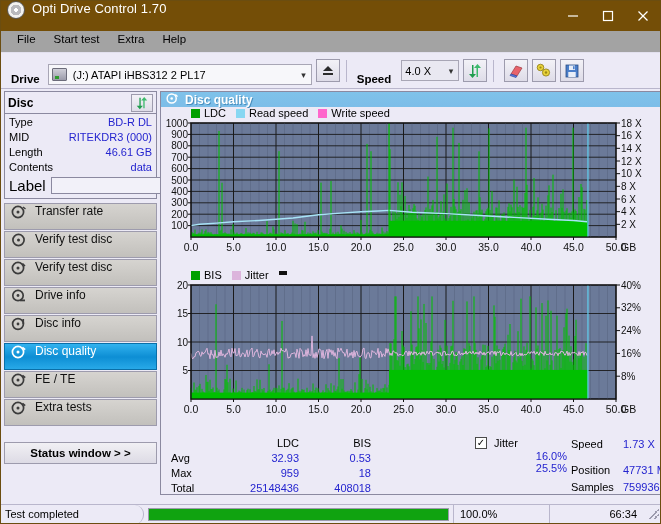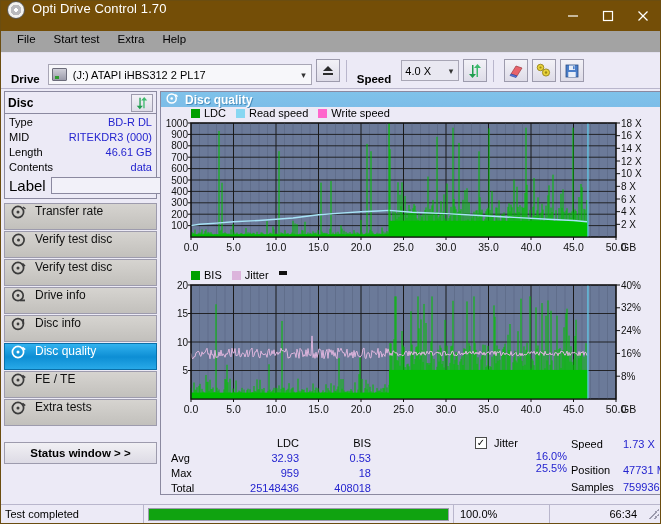--- a/index.html
+++ b/index.html
@@ -202,21 +202,21 @@
 
   
   #statusbar {
     position: absolute; left: 0; bottom: 0;
     width: 661px; height: 19px;
     background: #eceaf6;
     border-top: 1px solid #b9b6cc;
     display: flex; align-items: center;
     font-size: 11px;
   }
-  #status-text { width: 143px; padding-left: 4px; border-right: 1px solid #b9b6cc; height: 19px; display:flex; align-items:center;}
+  #status-text { width: 143px; padding-left: 4px; border-right: 1px solid #b9b6cc; height: 19px; display:flex; align-items:center;border-radius:9px;}
   #progress-cell { width: 310px; height: 19px; display: flex; align-items: center; padding: 0 4px; border-right: 1px solid #b9b6cc;}
   #progress-track { flex: 1; height: 13px; background: #f3f2f7; border: 1px solid #9d9bad; }
   #progress-fill { height: 100%; background: #10a310; }
   #percent-cell { width: 96px; padding-left: 6px; height: 19px; display:flex; align-items:center; border-right: 1px solid #b9b6cc;}
   #time-cell { flex: 1; text-align: right; padding-right: 12px; }
   #grip { width: 10px; height: 10px; margin-right: 3px;
      background:
        linear-gradient(135deg, transparent 0 45%, #9d9bad 45% 55%, transparent 55%),
        linear-gradient(135deg, transparent 0 70%, #9d9bad 70% 80%, transparent 80%);
   }

